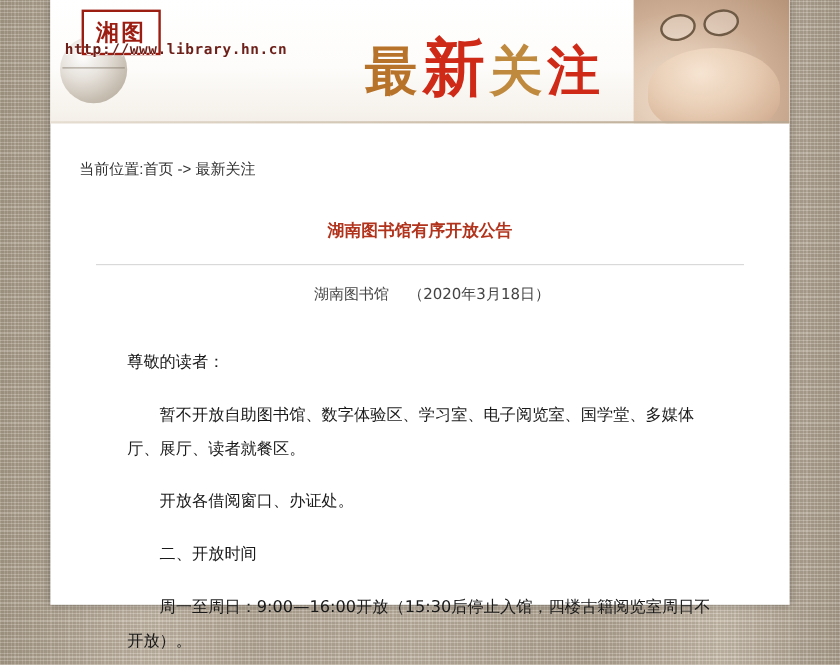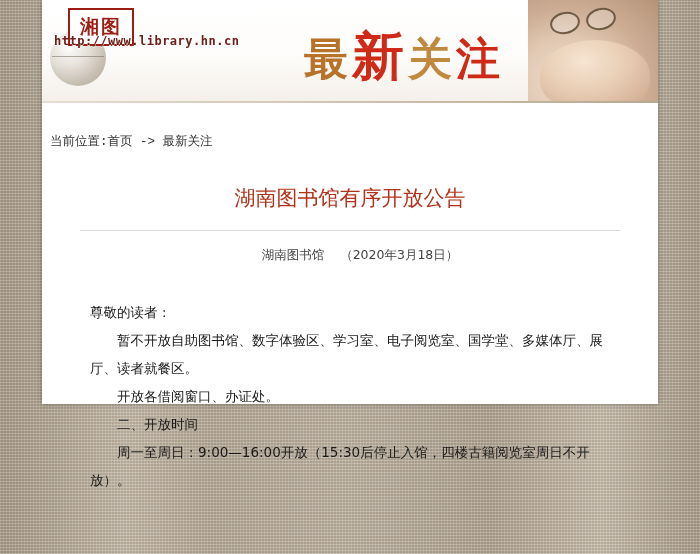--- a/index.html
+++ b/index.html
@@ -21,21 +21,21 @@
     background:
       repeating-linear-gradient(0deg, rgba(255,255,255,0.16) 0px, rgba(255,255,255,0.16) 1px, rgba(0,0,0,0.05) 1px, rgba(0,0,0,0.05) 3px),
       repeating-linear-gradient(90deg, rgba(255,255,255,0.10) 0px, rgba(255,255,255,0.10) 1px, rgba(0,0,0,0.04) 1px, rgba(0,0,0,0.04) 3px),
       linear-gradient(90deg, #a89b88 0%, #c4b8a7 18%, #b5a896 30%, #bdb1a0 50%, #b0a391 70%, #c8bcab 86%, #a99c8a 100%);
   }
   .content {
     position: absolute;
     left: 42px;
     top: 0;
     width: 616px;
-    height: 404px;
+    height: 504px;
     background: #ffffff;
     box-shadow: 0 0 6px rgba(0,0,0,0.28);
   }
   
   .banner {
     position: relative;
     height: 103px;
     background: linear-gradient(180deg, #ffffff 0%, #fdfcfa 55%, #f4efe8 100%);
     overflow: hidden;
   }
@@ -152,35 +152,35 @@
     position: absolute;
     left: 12px;
     top: 40px;
     width: 110px;
     height: 70px;
     border-radius: 50% 50% 40% 40%;
     background: radial-gradient(ellipse at 40% 30%, #f6e4d2 0%, #e8cdb4 45%, #caa386 100%);
   }
   
   .breadcrumb {
-    margin: 30px 0 0 8px;
+    margin: 30px 0 0 24px;
     font-size: 12.5px;
     color: #333333;
-    font-family: Liberation Mono, monospace;
+    font-family: Liberation Sans, sans-serif;
   }
   .breadcrumb a {
     color: #333333;
     text-decoration: none;
   }
   .doc-title {
     margin-top: 34px;
     text-align: center;
     font-family: "DejaVu Sans", sans-serif;
-    font-size: 21px;
-    font-weight: normal;
+    font-size: 14px;
+    font-weight: bold;
     color: #b2331c;
   }
   .rule {
     margin: 18px auto 0 auto;
     width: 540px;
     height: 1px;
     background: #d9d9d9;
   }
   .doc-meta {
     margin-top: 16px;
@@ -191,21 +191,21 @@
     margin-left: 20px;
   }
   .doc-meta .gap { display: inline-block; width: 16px; }
   .article {
     margin: 34px 40px 0 48px;
     font-family: "DejaVu Sans", sans-serif;
     font-size: 13.5px;
     color: #1a1a1a;
     line-height: 2.08;
   }
-  .article p { margin: 0; }
+  .article p { margin: 16px; }
   .indent { text-indent: 2em; }
 </style>
 </head>
 <body>
 
 <div class="page">
   <div class="content">
 
     <div class="banner">
 

